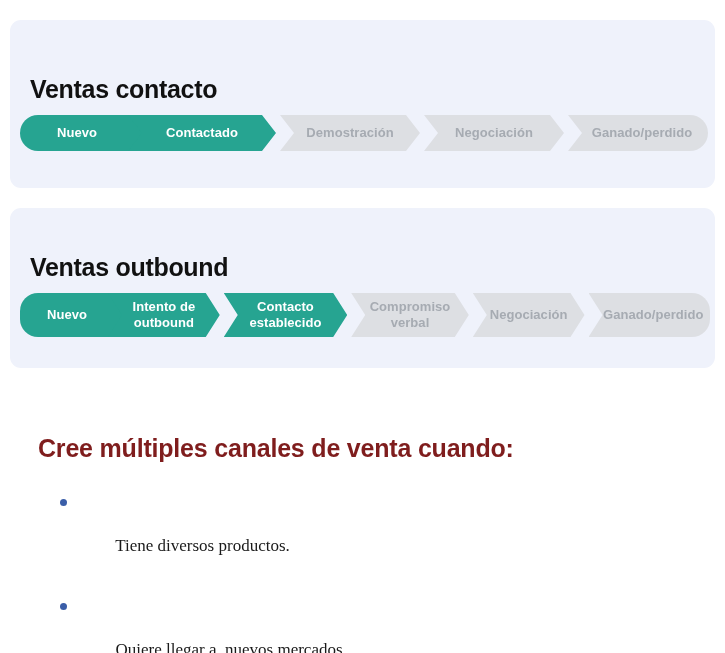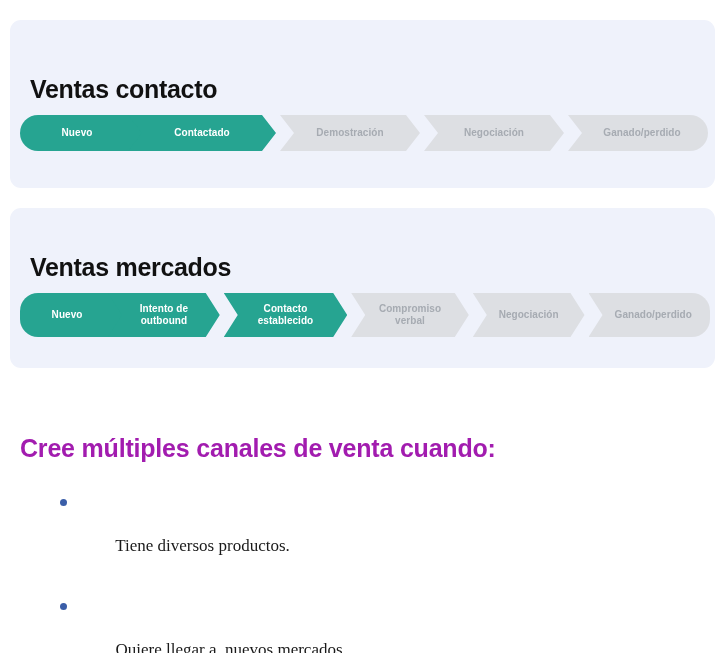--- a/index.html
+++ b/index.html
@@ -62,21 +62,21 @@
   .chevron {
     position: relative;
     display: flex;
     align-items: center;
     justify-content: center;
     box-sizing: border-box;
     height: 100%;
     margin-right: 4px;
     padding: 0 6px;
     text-align: center;
-    font-size: 10px;
+    font-size: 13px;
     font-weight: bold;
     line-height: 1.22;
     letter-spacing: 0.05px;
     -webkit-clip-path: polygon(0 0, calc(100% - 14px) 0, 100% 50%, calc(100% - 14px) 100%, 0 100%, 14px 50%);
     clip-path: polygon(0 0, calc(100% - 14px) 0, 100% 50%, calc(100% - 14px) 100%, 0 100%, 14px 50%);
   }
   .chevron:last-child { margin-right: 0; }
 
   .chevron.first {
     border-top-left-radius: 18px;
@@ -125,28 +125,28 @@
     display: block;
     white-space: pre-line;
     font-family: "Liberation Sans", "DejaVu Sans", sans-serif;
   }
   .chevron.first .chev-label { margin-left: -4px; }
   .chevron.last  .chev-label { margin-left: 8px; }
 
   
   #content-heading {
     position: absolute;
-    left: 20px;
+    left: 38px;
     top: 436px;
     font-family: "Liberation Sans", "DejaVu Sans", sans-serif;
     font-weight: bold;
     font-size: 25px;
     line-height: 1;
     letter-spacing: -0.2px;
-    color: #a21caf;
+    color: #7f1d1d;
     white-space: nowrap;
   }
 
   #bullet-list {
     position: absolute;
     left: 60px;
     top: 492px;
     width: 650px;
     margin: 0;
     padding: 0;
@@ -200,21 +200,21 @@
       </div>
 
       <div class="chevron inactive last" style="width:140px;">
         <span class="chev-label">Ganado/perdido</span>
       </div>
 
     </div>
   </div>
 
   <div class="panel" id="panel-outbound">
-    <div class="panel-title">Ventas mercados</div>
+    <div class="panel-title">Ventas outbound</div>
 
     <div class="chevron-strip" id="strip-outbound">
 
       <div class="chevron active first" style="width:100px;">
         <span class="chev-label">Nuevo</span>
       </div>
 
       <div class="chevron active" style="width:114px; margin-left:-14px;">
         <span class="chev-label">Intento de
 outbound</span>

